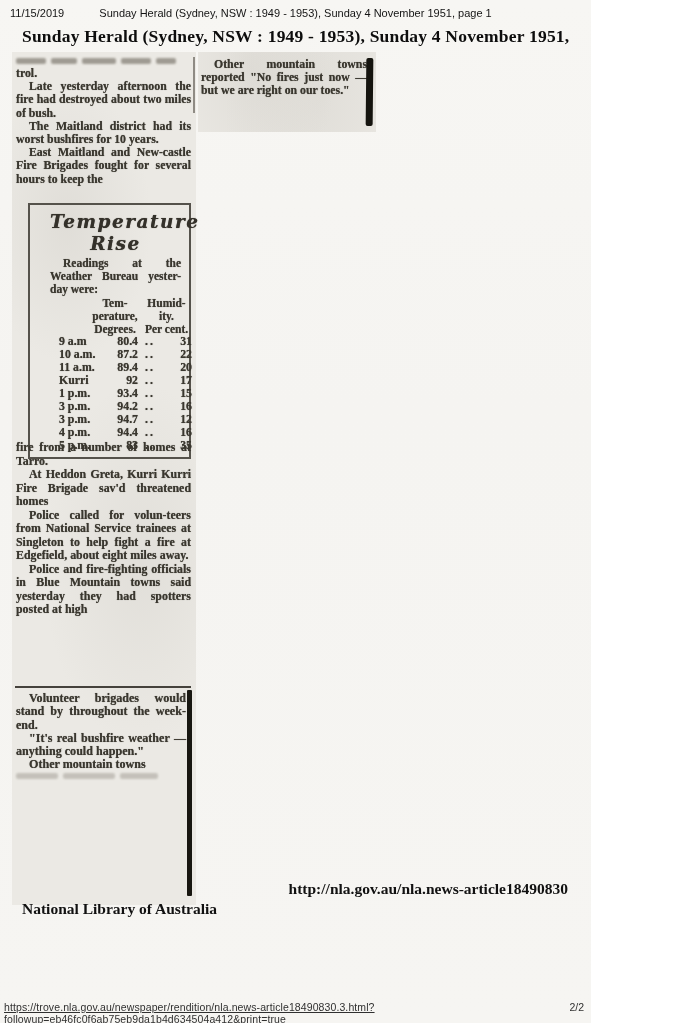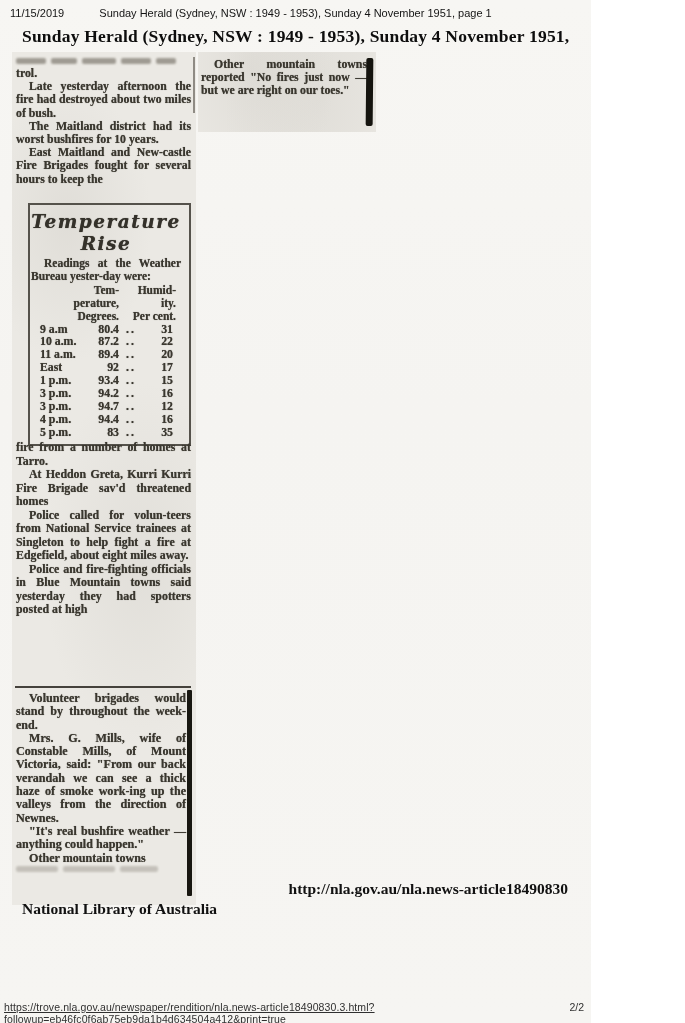--- a/index.html
+++ b/index.html
@@ -64,31 +64,31 @@
   .smudge-line.light .blob { background:#a5a098; opacity:0.55; }
 
   .divider-v { position:absolute; left:193px; top:57px; width:1.5px; height:56px; background:#8f8b84; }
   .bar-1 { position:absolute; left:366px; top:58px;  width:7px; height:68px;  background:#15140f; border-radius:2px; transform:rotate(0.6deg); }
   .bar-2 { position:absolute; left:187px; top:690px; width:5px; height:206px; background:#181711; border-radius:1px; }
   .hrule { position:absolute; left:15px; top:686px; width:176px; height:2px; background:#45423c; }
 
   
   .temp-box {
     position:absolute; left:28px; top:203px; width:163px;
-    border:2px solid #55524b; padding:6px 8px 5px 1px;
+    border:2px solid #55524b; padding:6px 8px 5px 20px;
   }
   .temp-title {
     font-family:"DejaVu Serif", serif;
     font-style:italic; font-weight:700; text-align:center;
     font-size:18.5px; line-height:21.5px; letter-spacing:1.5px; color:#34312a;
     text-shadow:0 0 0.8px rgba(52,49,42,0.9);
   }
   .temp-intro { font-size:11.5px; line-height:12.9px; margin-top:3px; }
   .temp-head { display:grid; grid-template-columns:42px 46px 57px; font-size:11.5px; line-height:12.9px; margin-top:1px; }
-  .temp-head span { text-align:right; white-space:nowrap; }
+  .temp-head span { text-align:center; white-space:nowrap; }
   .temp-table { display:grid; grid-template-columns:50px 38px 24px 33px; font-size:11.8px; line-height:12.9px; }
   .temp-table .t-time { padding-left:9px; text-align:left; white-space:nowrap; }
   .temp-table .t-val  { text-align:right; }
   .temp-table .t-dots { text-align:center; letter-spacing:2px; }
   .temp-table .t-hum  { text-align:right; padding-right:3px; }
 
   
   .nla-left {
     position:absolute; left:22px; top:900px;
     font-family:"Liberation Serif", serif; font-weight:700;
@@ -157,21 +157,21 @@
           <span class="t-dots">..</span>
           <span class="t-hum">31</span>
         <span class="t-time">10 a.m.</span>
           <span class="t-val">87.2</span>
           <span class="t-dots">..</span>
           <span class="t-hum">22</span>
         <span class="t-time">11 a.m.</span>
           <span class="t-val">89.4</span>
           <span class="t-dots">..</span>
           <span class="t-hum">20</span>
-        <span class="t-time">East</span>
+        <span class="t-time">Kurri</span>
           <span class="t-val">92</span>
           <span class="t-dots">..</span>
           <span class="t-hum">17</span>
         <span class="t-time">1 p.m.</span>
           <span class="t-val">93.4</span>
           <span class="t-dots">..</span>
           <span class="t-hum">15</span>
         <span class="t-time">3 p.m.</span>
           <span class="t-val">94.2</span>
           <span class="t-dots">..</span>
@@ -195,21 +195,20 @@
       <p class="noindent">fire from a number of homes at Tarro.</p>
       <p>At Heddon Greta, Kurri Kurri Fire Brigade sav'd threatened homes</p>
       <p>Police called for volun-teers from National Service trainees at Singleton to help fight a fire at Edgefield, about eight miles away.</p>
       <p>Police and fire-fighting officials in Blue Mountain towns said yesterday they had spotters posted at high</p>
     </div>
 
     <div class="hrule"></div>
 
     <div class="news col-d">
       <p>Volunteer brigades would stand by throughout the week-end.</p>
-      <p>Mrs. G. Mills, wife of Constable Mills, of Mount Victoria, said: "From our back verandah we can see a thick haze of smoke work-ing up the valleys from the direction of Newnes.</p>
       <p>"It's real bushfire weather —anything could happen."</p>
       <p>Other mountain towns</p>
       <div class="smudge-line light">
         <span class="blob" style="width:42px"></span>
           <span class="blob" style="width:52px"></span>
           <span class="blob" style="width:38px"></span>
       </div>
     </div>
     <div class="bar-2"></div>
   </div>

